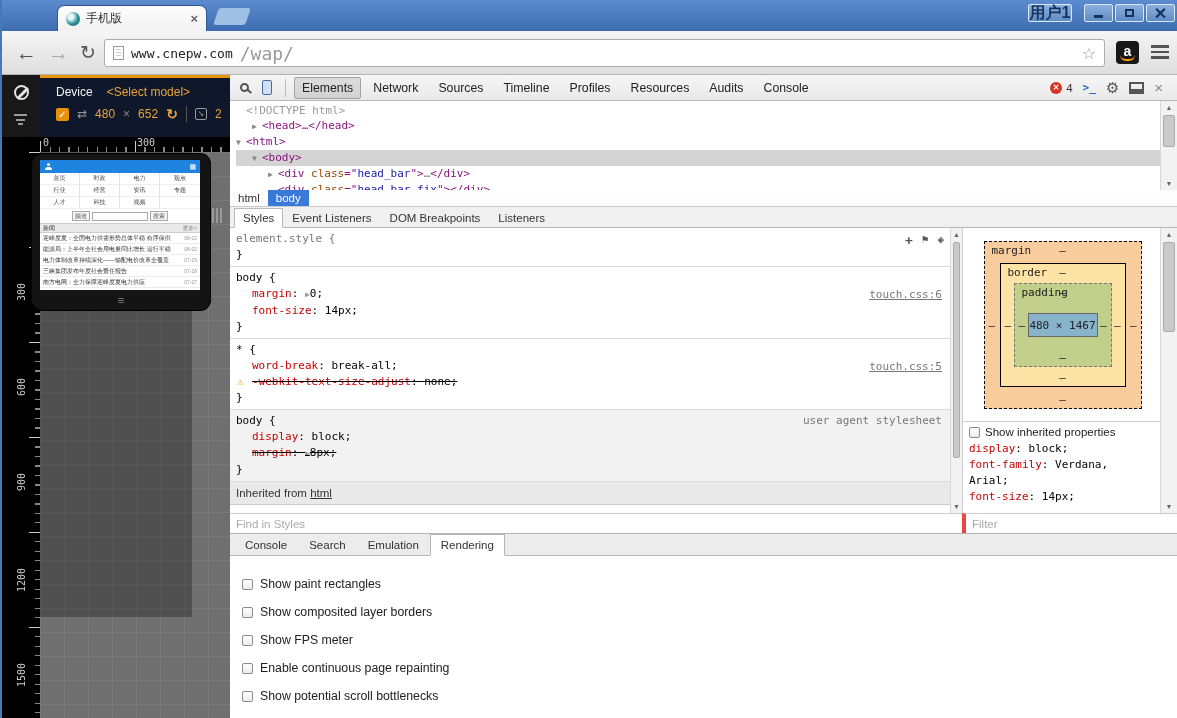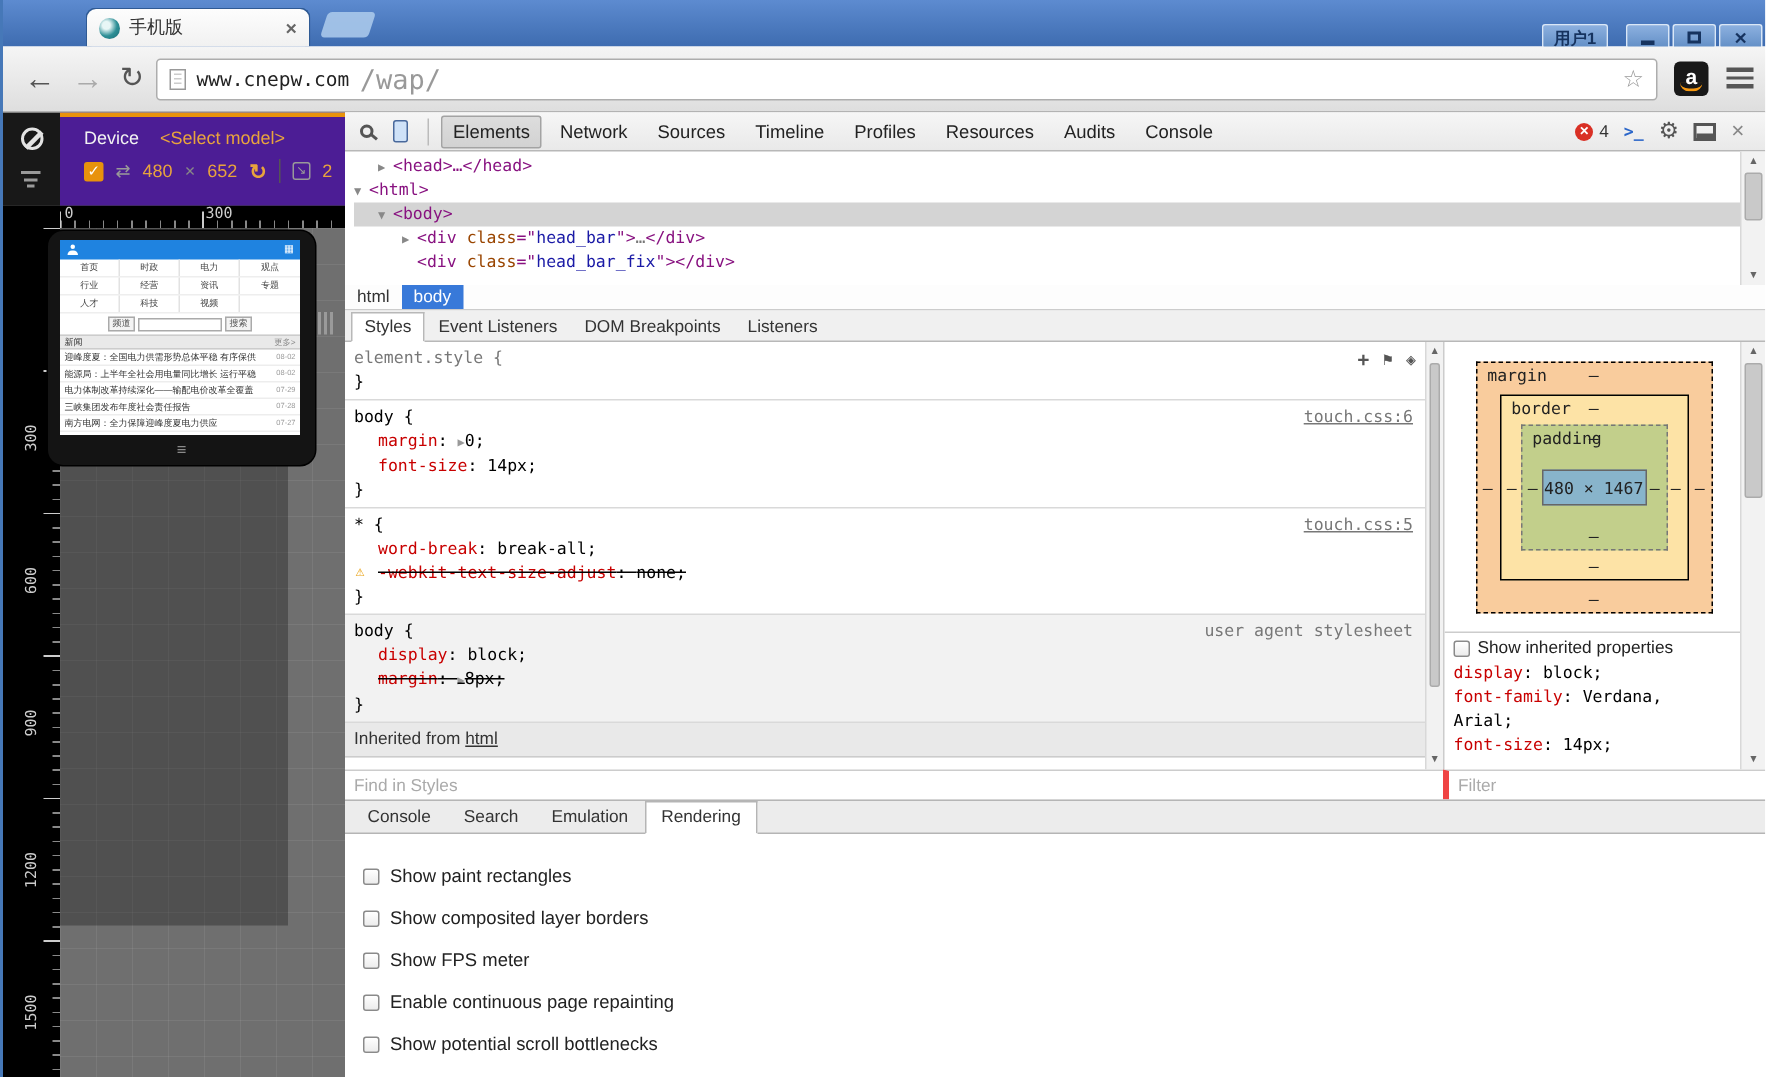--- a/index.html
+++ b/index.html
@@ -13,23 +13,23 @@
               background:linear-gradient(#5d8bd0,#3e6cb0); }
   .tab { position:absolute; left:55px; top:5px; width:150px; height:26px;
          background:linear-gradient(#fdfdfd,#f1f1f1); border:1px solid #2f5a94; border-bottom:none;
          border-radius:7px 7px 0 0; display:flex; align-items:center; gap:6px; padding:0 8px; }
   .favicon { width:14px; height:14px; border-radius:50%;
              background:radial-gradient(circle at 35% 35%, #e8f6f6 20%, #2e8f96 55%, #176a73 100%); flex:0 0 auto; }
   .tab-title { font-size:12px; color:#333; flex:1; white-space:nowrap; overflow:hidden; }
   .tab-close { color:#666; font-size:13px; font-weight:bold; line-height:1; }
   .newtab { position:absolute; left:214px; top:8px; width:32px; height:17px; background:#a9c8ea;
             border-radius:3px; transform:skewX(-18deg); opacity:.9; }
-  .winbtn { position:absolute; top:16px; height:18px; background:linear-gradient(#8cb0df,#5f8cc4);
+  .winbtn { position:absolute; top:4px; height:18px; background:linear-gradient(#8cb0df,#5f8cc4);
             border:1px solid #d9e7f7; border-radius:2px; color:#16335f; display:flex;
-            align-items:center; justify-content:center; font-size:11px; font-weight:bold; }
+            align-items:center; justify-content:center; font-size:16px; font-weight:bold; }
   .btn-user { right:105px; width:44px; }
   .btn-min  { right:64px;  width:29px; }
   .btn-max  { right:33px;  width:29px; }
   .btn-close{ right:2px;   width:29px; }
   .glyph-max { width:9px; height:8px; border:2px solid #16335f; display:inline-block; }
   .glyph-min { width:9px; height:3px; background:#16335f; display:inline-block; margin-top:7px; }
 
   
   .toolbar { position:absolute; top:31px; left:0; right:0; height:44px;
              background:linear-gradient(#f5f5f5,#dedede); border-bottom:1px solid #b3b3b3; }
@@ -57,21 +57,21 @@
   .left { position:relative; width:228px; flex:0 0 auto; background:#6f6f6f; overflow:hidden; }
   .emu-iconcol { position:absolute; left:0; top:0; width:38px; height:62px; background:#181818; z-index:5;
                  display:flex; flex-direction:column; align-items:center; padding-top:10px; gap:14px; }
   .icon-noentry { width:15px; height:15px; border:2.5px solid #e3e3e3; border-radius:50%; position:relative; }
   .icon-noentry::after { content:""; position:absolute; left:-1px; top:5px; width:15px; height:2.5px;
                          background:#e3e3e3; transform:rotate(-45deg); }
   .icon-layers { width:14px; }
   .icon-layers i { display:block; height:2px; background:#9a9a9a; margin-bottom:2.5px; }
   .icon-layers i:nth-child(1){ width:13px; } .icon-layers i:nth-child(2){ width:9px; margin-left:2px; }
   .icon-layers i:nth-child(3){ width:5px; margin-left:4px; }
-  .emu-rows { position:absolute; left:38px; top:0; right:0; height:62px; background:#4c1d95;
+  .emu-rows { position:absolute; left:38px; top:0; right:0; height:62px; background:#0f172a;
               border-top:3px solid #e8920c; color:#ddd; z-index:5; }
   .emu-r1 { display:flex; align-items:center; gap:14px; padding:7px 0 2px 16px; font-size:12px; }
   .emu-device { color:#f2f2f2; }
   .emu-model { color:#e8a33d; }
   .emu-r2 { display:flex; align-items:center; gap:8px; padding:5px 0 0 16px; font-size:12px; }
   .emu-check { width:13px; height:13px; background:#e8920c; border-radius:2px; color:#fff; font-size:10px;
                line-height:13px; text-align:center; }
   .emu-swap { color:#999; font-size:12px; }
   .emu-num { color:#e8a33d; } .emu-x { color:#888; }
   .emu-refresh { color:#e8a33d; font-size:14px; font-weight:bold; }
@@ -175,21 +175,21 @@
   .crumb.active { background:#3879d9; color:#fff; }
 
   .dt-tabs2 { position:absolute; top:132px; left:0; right:0; height:21px; background:#f0f0f0;
               border-bottom:1px solid #b8b8b8; display:flex; align-items:flex-end; padding-left:4px; }
   .tab2 { font-size:11.5px; color:#333; padding:3px 8px; border:1px solid transparent; margin-bottom:-1px; }
   .tab2.active { background:#fff; border-color:#b8b8b8; border-bottom-color:#fff;text-align:right; }
 
   .dt-styles { position:absolute; top:153px; left:0; width:720px; height:285px; overflow:hidden;
                font:11px "DejaVu Sans Mono", monospace; line-height:16px; }
   .sec { border-bottom:1px solid #d9d9d9; padding:3px 6px; position:relative; }
-  .sec .rule-link { position:absolute; right:8px; top:3px; color:#777; text-decoration:underline; }
+  .sec .rule-link { position:absolute; right:8px; top:20px; color:#777; text-decoration:underline; }
   .sec .origin { position:absolute; right:8px; top:3px; color:#777; }
   .sec.ua { background:#f2f2f2; }
   .sel-gray { color:#777; }
   .prop { padding-left:16px; }
   .pname { color:#c80000; }
   .struck { text-decoration:line-through; }
   .exp-arw { color:#999; font-size:8px; }
   .warn-row { position:relative; padding-left:16px; }
   .warn-ico { position:absolute; left:1px; top:0; color:#e9a213; font-size:10px; }
   .sec-icons { position:absolute; right:6px; top:4px; display:flex; gap:9px; align-items:center; color:#555; }
@@ -405,20 +405,21 @@
             <span class="err-count">4</span>
           </span>
           <span class="ico-prompt">&gt;_</span>
           <span class="ico-gear">⚙</span>
           <span class="icon-dock"></span>
           <span class="dt-close">×</span>
         </div>
       </div>
 
       <div class="dt-dom">
+        <div class="dom-line"><span class="arw"></span><span class="c-gray">&lt;!DOCTYPE html&gt;</span></div>
         <div class="dom-line ind1"><span class="arw">▶</span><span class="c-tag">&lt;head&gt;…&lt;/head&gt;</span></div>
         <div class="dom-line"><span class="arw">▼</span><span class="c-tag">&lt;html&gt;</span></div>
         <div class="dom-line ind1 sel"><span class="arw">▼</span><span class="c-tag">&lt;body&gt;</span></div>
         <div class="dom-line ind2"><span class="arw">▶</span><span class="c-tag">&lt;div</span><span class="c-attr"> class</span><span class="c-tag">="</span><span class="c-val">head_bar</span><span class="c-tag">"&gt;</span><span class="c-dots">…</span><span class="c-tag">&lt;/div&gt;</span></div>
         <div class="dom-line ind2"><span class="arw"></span><span class="c-tag">&lt;div</span><span class="c-attr"> class</span><span class="c-tag">="</span><span class="c-val">head_bar_fix</span><span class="c-tag">"&gt;</span><span class="c-tag">&lt;/div&gt;</span></div>
       </div>
       <div class="sb sb-dom">
         <span class="ar">▲</span>
         <span class="thumb" style="top:14px;height:32px"></span>
         <span class="ar dn">▼</span>

